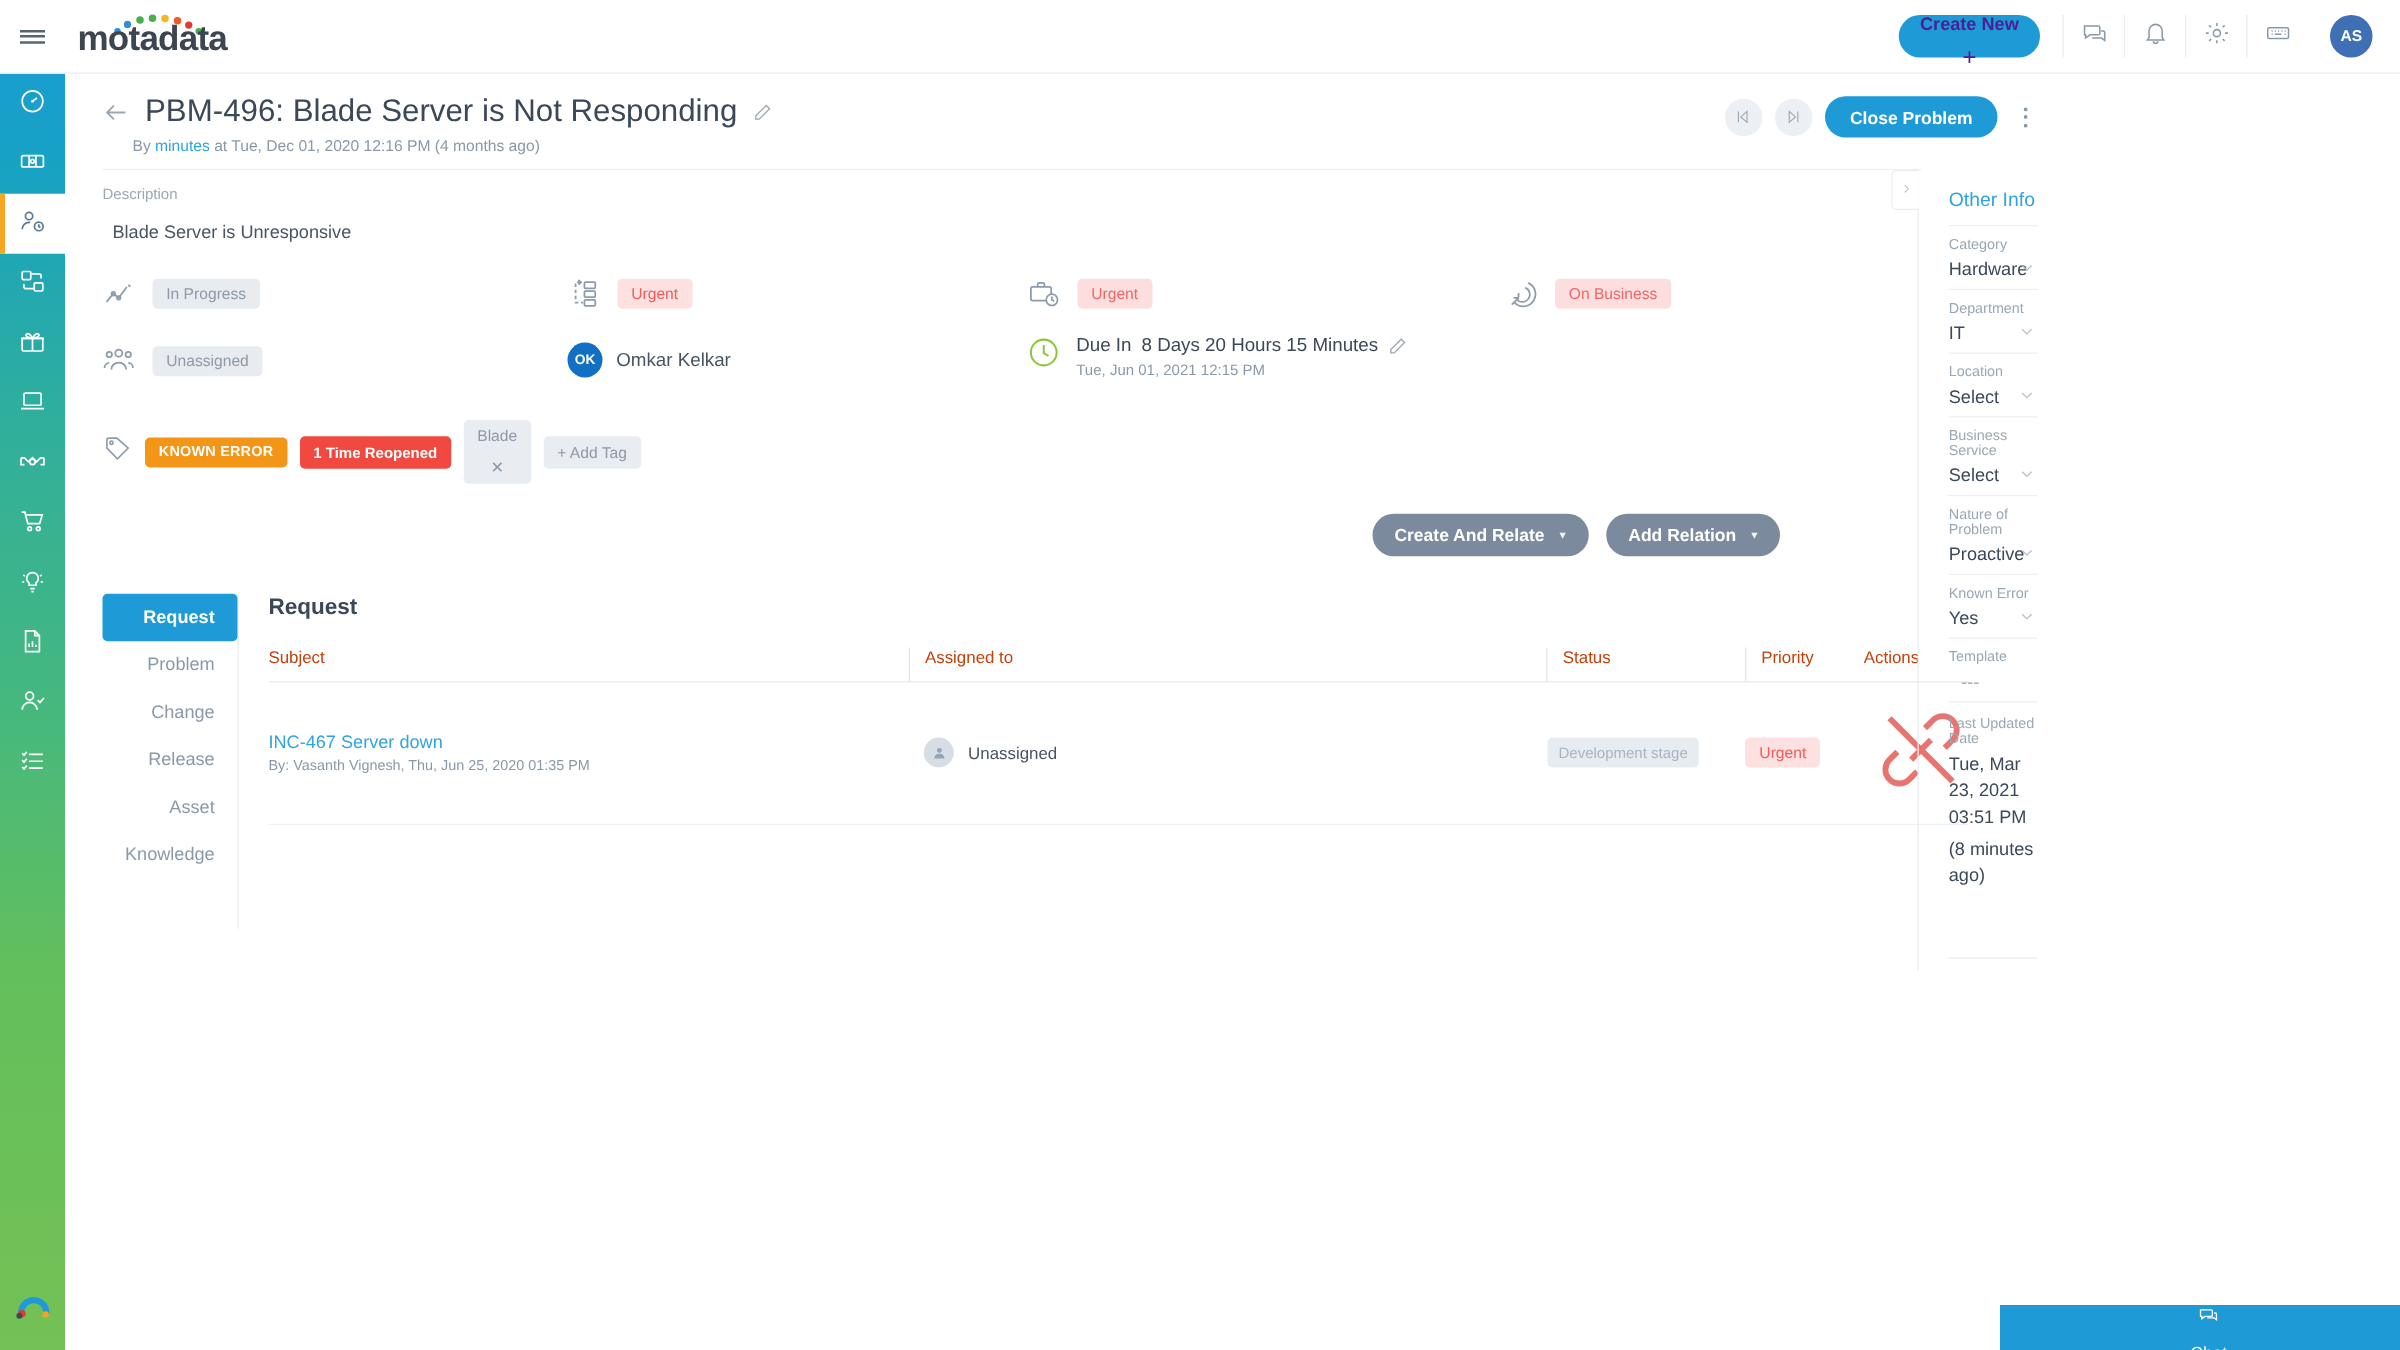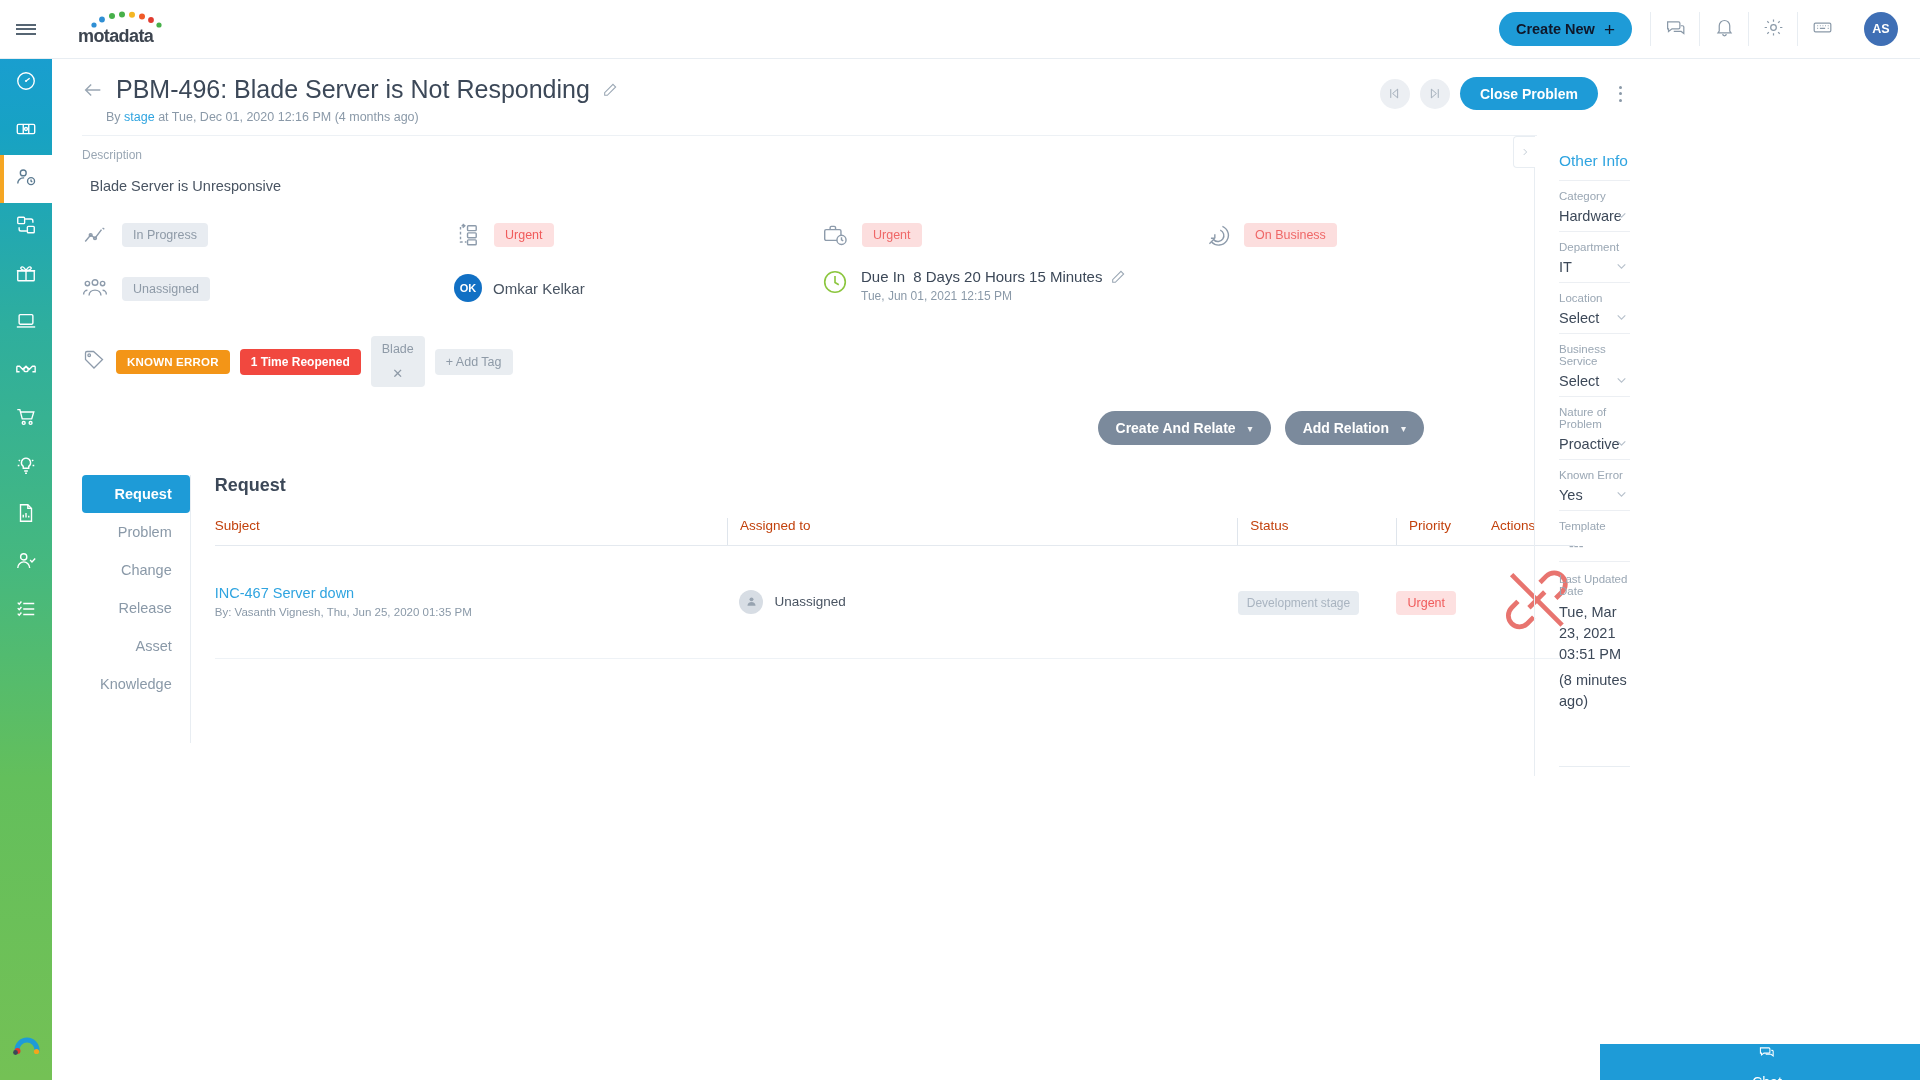--- a/index.html
+++ b/index.html
@@ -34,28 +34,29 @@
 
   
   #header {
     position: absolute; left: 0; top: 0; width: 1920px; height: 59px;
     background: #ffffff; border-bottom: 1px solid #e8edf2;
     display: flex; align-items: center; z-index: 20;
   }
   #hamburger { width: 52px; height: 59px; display: flex; align-items: center; justify-content: center; cursor: pointer; }
   #hamburger span { display: block; width: 20px; height: 2px; background: #566573; margin: 2.5px 0; }
   #logo { margin-left: 10px; position: relative; width: 120px; height: 40px; }
-  #logo-text { position: absolute; left: 16px; bottom: 2px; font-size: 18px; font-weight: bold; color: #3d4550; letter-spacing: -0.6px; }
+  #logo-text { position: absolute; left: 0; bottom: 2px; font-size: 28px; font-weight: bold; color: #3d4550; letter-spacing: -0.6px; }
   #logo-dots { position: absolute; left: 26px; top: 2px; width: 80px; height: 18px; }
   #header-right { margin-left: auto; display: flex; align-items: center; height: 59px; padding-right: 22px; }
   #create-new {
-    background: #1e9bd7; color: #0f172a; border: none; border-radius: 20px;
+    background: #1e9bd7; color: #4c1d95; border: none; border-radius: 20px;
     height: 34px; padding: 0 17px; font-size: 14.5px; font-weight: bold;
     display: flex; align-items: center; gap: 9px; cursor: pointer;
     font-family: "Liberation Sans", sans-serif;
+    flex-direction: column;
   }
   #create-new .plus { font-size: 19px; font-weight: 400; line-height: 1; }
   .hdr-icon {
     width: 49px; height: 34px; display: flex; align-items: center; justify-content: center;
     border-left: 1px solid #e8edf2; cursor: pointer;
   }
   .hdr-icon:first-of-type { margin-left: 18px; }
   .hdr-icon svg { width: 21px; height: 21px; stroke: #8a99a8; fill: none; stroke-width: 1.4; }
   #avatar {
     width: 34px; height: 34px; border-radius: 50%; background: #3f6fb5; color: #fff;
@@ -411,21 +412,21 @@
       </span>
       <div id="page-title">PBM-496: Blade Server is Not Responding</div>
       <span class="pencil">
         <svg viewBox="0 0 24 24" fill="none" stroke="#9aa7b4" stroke-width="1.6">
             <path d="M16.5 3.5l4 4L8 20H4v-4z"></path>
           </svg>
       </span>
     </div>
     <div id="byline">
       <span>By</span>
-      <span class="user">stage</span>
+      <span class="user">minutes</span>
       <span>at Tue, Dec 01, 2020 12:16 PM (4 months ago)</span>
     </div>
 
     <div id="title-actions">
       <div class="circ-btn">
         <svg viewBox="0 0 24 24">
             <path d="M17 5l-8 7 8 7zM6 5v14"></path>
           </svg>
       </div>
       <div class="circ-btn">

